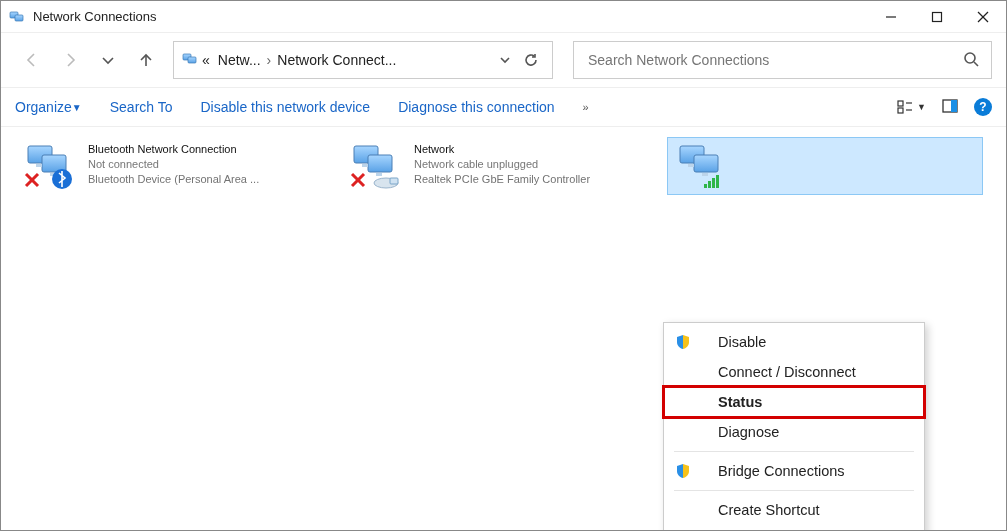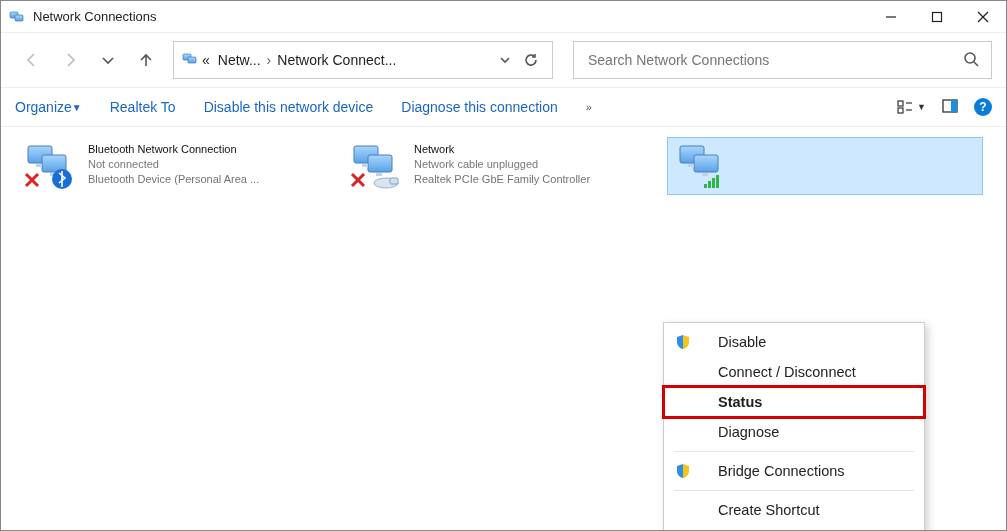--- a/index.html
+++ b/index.html
@@ -167,21 +167,21 @@
             <line x1="11" y1="11" x2="15" y2="15"></line>
           </svg></span>
     </div>
   </div>
 
   <div class="toolbar">
     <span class="tool-link">
         <span>Organize</span>
         <span class="caret">▼</span>
       </span>
-    <span class="tool-link">Realtek To</span>
+    <span class="tool-link">Search To</span>
     <span class="tool-link">Disable this network device</span>
     <span class="tool-link">Diagnose this connection</span>
     <span class="overflow">»</span>
     <span class="toolbar-spacer"></span>
     <div class="toolbar-right">
       <div class="view-btn">
         <svg viewBox="0 0 16 16" fill="none" stroke="#333" stroke-width="1.2">
             <rect x="1" y="2" width="5" height="5"></rect>
             <rect x="1" y="9" width="5" height="5"></rect>
             <line x1="9" y1="4" x2="15" y2="4"></line>

